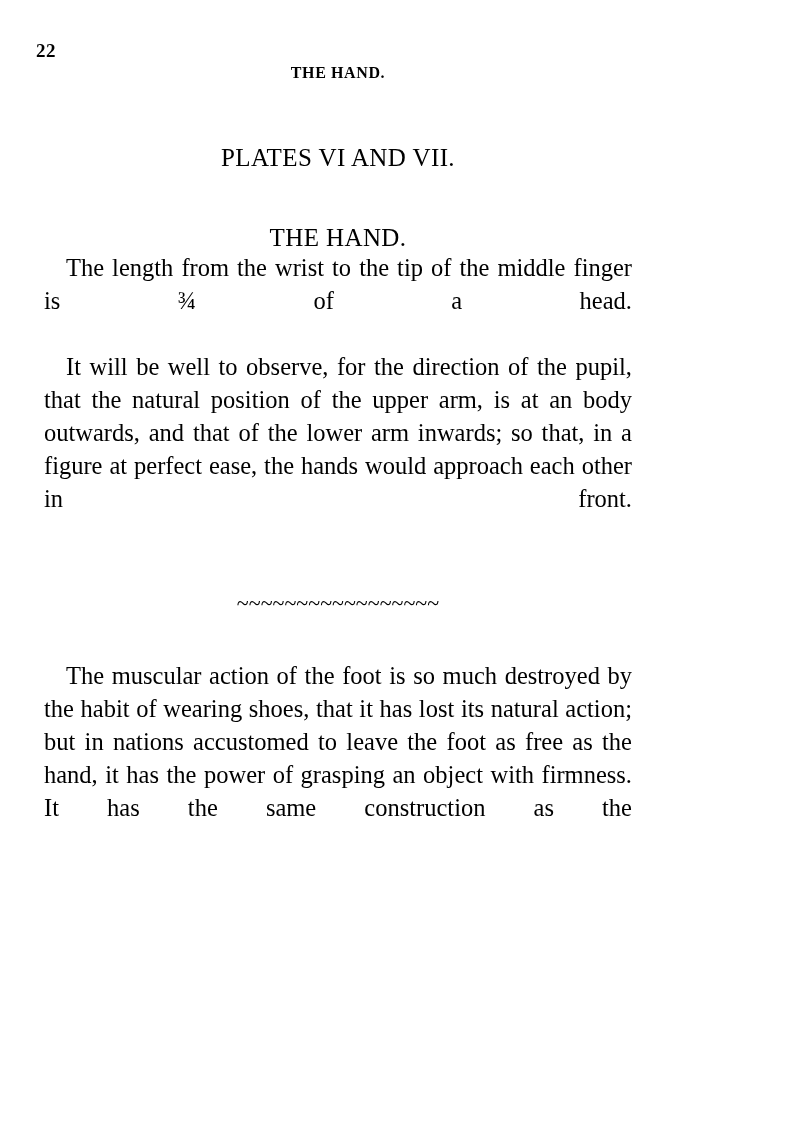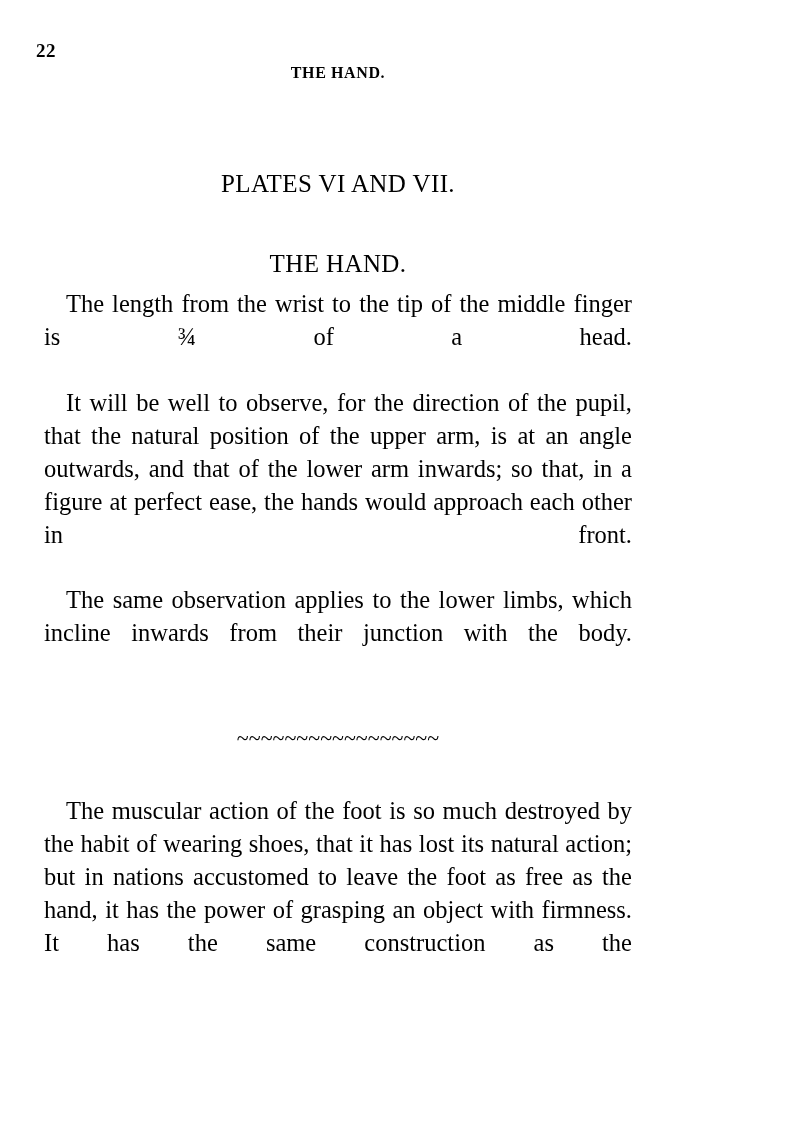--- a/index.html
+++ b/index.html
@@ -33,31 +33,30 @@
   .running-head {
     text-align: center;
     font-size: 16px;
     font-weight: bold;
     letter-spacing: 0.6px;
     margin-top: 28px;
   }
   .plates-title {
     text-align: center;
     font-size: 25px;
-    margin-top: 88px;
+    margin-top: 62px;
     letter-spacing: 0.4px;
   }
   .section-title {
     text-align: center;
     font-size: 25px;
     margin-top: 52px;
     letter-spacing: 0.4px;
   }
   .body-text {
-    margin-top: 10px;
     font-size: 24.5px;
     line-height: 1.345;
     text-align: justify;
     text-justify: inter-word;
   }
   .body-text p {
     margin: 0;
     text-indent: 22px;
   }
   
@@ -85,22 +84,21 @@
   <div class="folio">22</div>
 
   <div class="running-head">THE HAND.</div>
 
   <div class="plates-title">PLATES VI AND VII.</div>
 
   <div class="section-title">THE HAND.</div>
 
   <div class="body-text">
     <p>The length from the wrist to the tip of the middle finger is ¾ of a head.</p>
-    <p>It will be well to observe, for the direction of the pupil, that the natural position of the upper arm, is at an angle outwards, and that of the lower arm inwards; so that, in a figure at perfect ease, the hands would approach each other in front.</p>
-    <p>The same observation applies to the lower limbs, which incline inwards from their junction with the body.</p>
+    <p>It will be well to observe, for the direction of the pupil, that the natural position of the upper arm, is at an body outwards, and that of the lower arm inwards; so that, in a figure at perfect ease, the hands would approach each other in front.</p>
   </div>
 
   <div class="divider">~~~~~~~~~~~~~~~~~</div>
 
   <div class="body-text after-divider">
     <p>The muscular action of the foot is so much destroyed by the habit of wearing shoes, that it has lost its natural action; but in nations accustomed to leave the foot as free as the hand, it has the power of grasping an object with firmness. It has the same construction as the</p>
   </div>
 
 </div>
 

